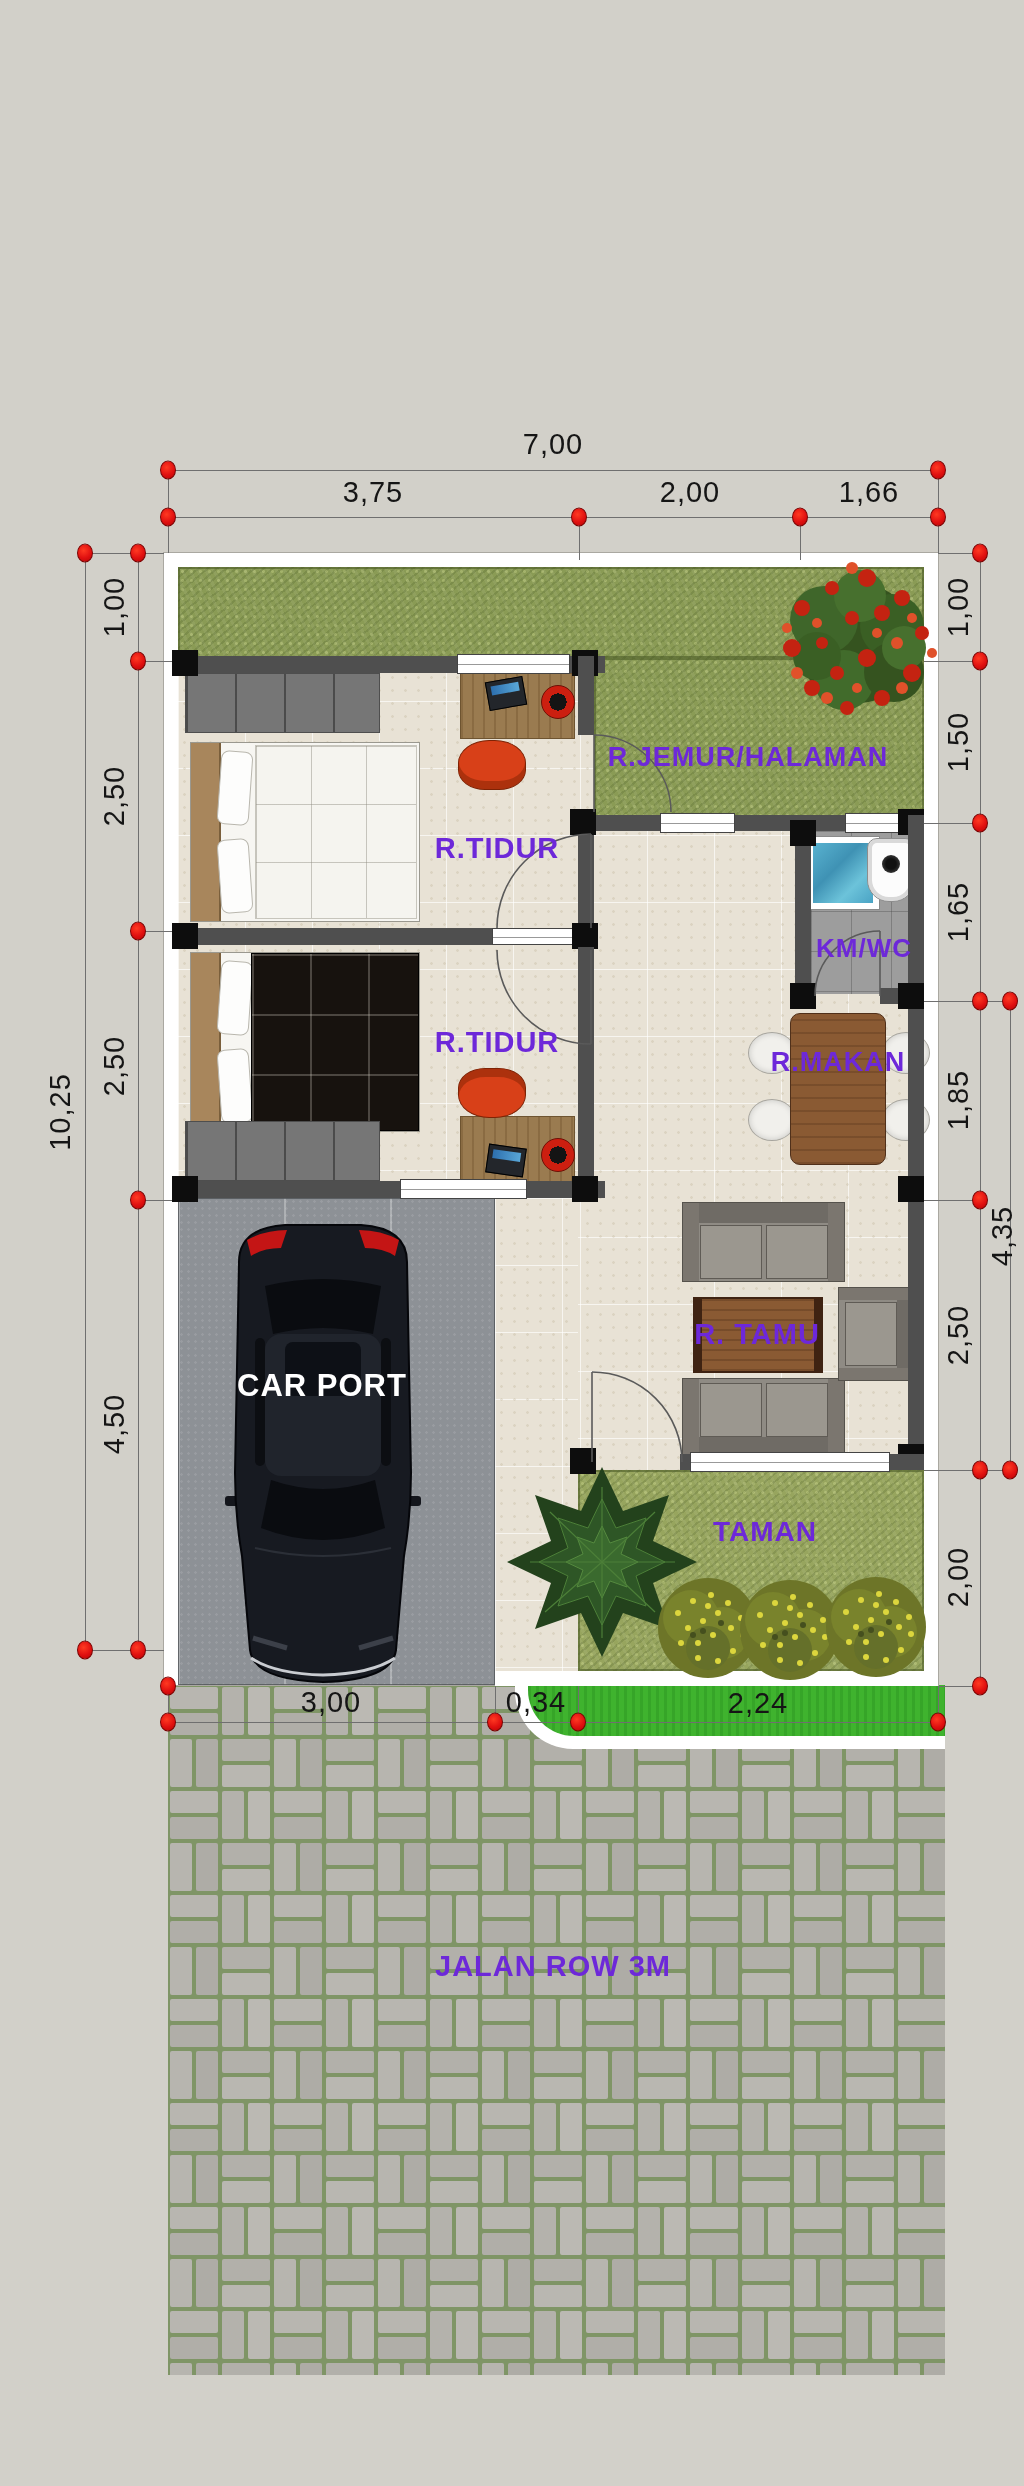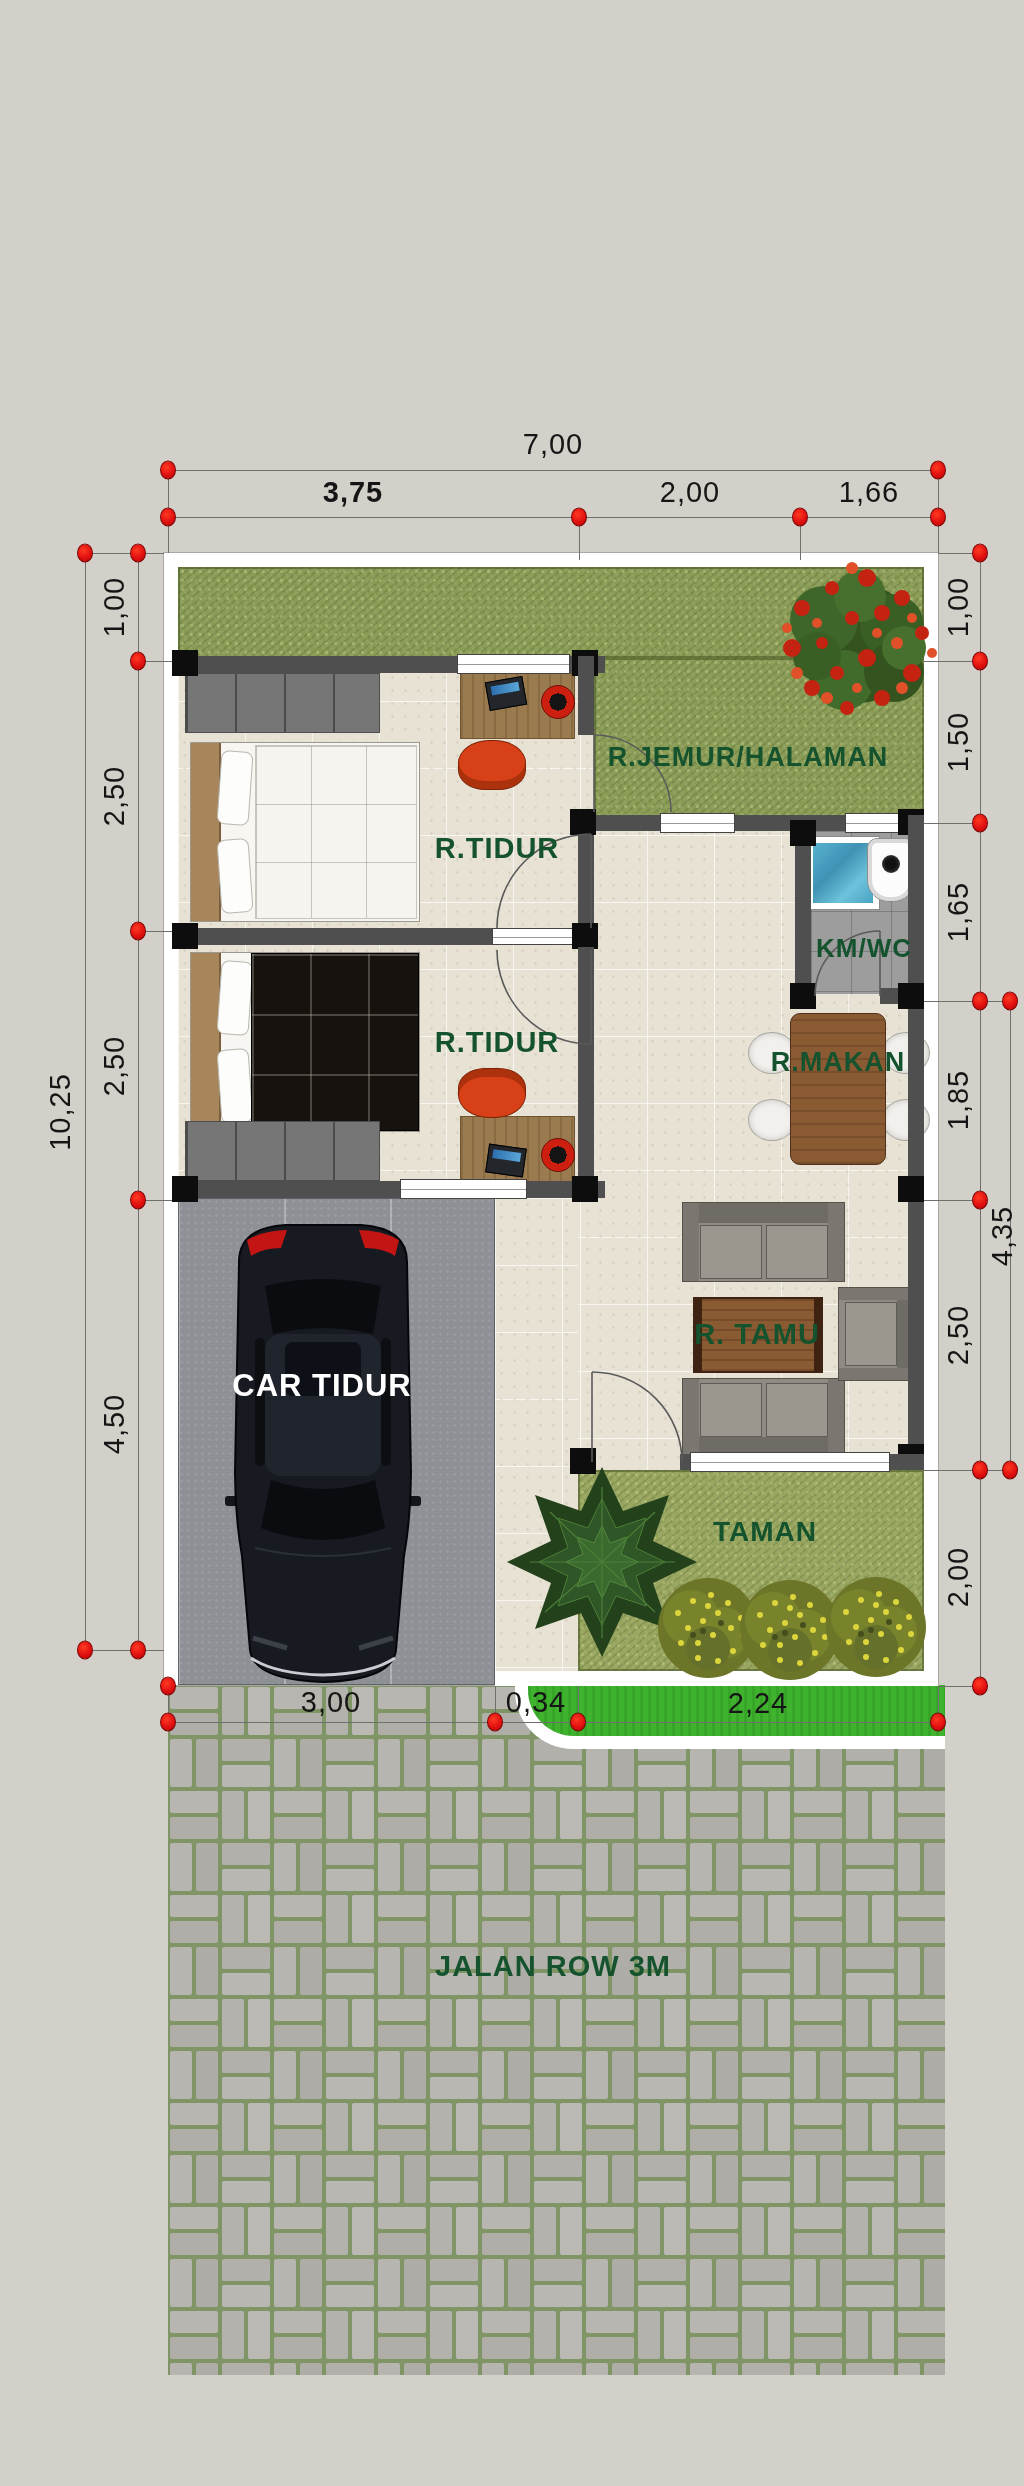--- a/index.html
+++ b/index.html
@@ -8,21 +8,21 @@
   .abs{position:absolute;}
   
   .dl{position:absolute;background:#6f6f6f;}
   .marker{position:absolute;width:14px;height:17px;border-radius:50%;
           background:radial-gradient(circle at 40% 35%, #ff3a22 0%, #e01010 55%, #b50606 100%);
           border:1px solid #7c0202;transform:translate(-50%,-50%);}
   .dim-text{position:absolute;color:#151515;font-size:29px;white-space:nowrap;
             transform:translate(-50%,-50%);letter-spacing:1px;}
   .dim-text.v{transform:translate(-50%,-50%) rotate(-90deg);}
   
-  .room-label{position:absolute;color:#14532d;font-weight:bold;font-size:29px;white-space:nowrap;
+  .room-label{position:absolute;color:#6d28d9;font-weight:bold;font-size:29px;white-space:nowrap;
               transform:translate(-50%,-50%);letter-spacing:1px;}
   
   .tile{background-color:#e8e2d5;
         background-image:
           radial-gradient(rgba(165,150,115,.20) 1px, transparent 1.6px),
           linear-gradient(rgba(255,255,255,.65) 1px, transparent 1px),
           linear-gradient(90deg, rgba(255,255,255,.65) 1px, transparent 1px);
         background-size:13px 13px, 67px 67px, 67px 67px;}
   .grass{background-color:#8a9b55;
          background-image:
@@ -431,21 +431,21 @@
         <circle cx="40" cy="62" r="3"></circle>
       </g>
   </svg>
 
   <div class="room-label" style="left:748px;top:757px;font-size:27px;">R.JEMUR/HALAMAN</div>
   <div class="room-label" style="left:497px;top:848px;">R.TIDUR</div>
   <div class="room-label" style="left:497px;top:1042px;">R.TIDUR</div>
   <div class="room-label" style="left:864px;top:948px;font-size:26px;">KM/WC</div>
   <div class="room-label" style="left:838px;top:1062px;font-size:27px;">R.MAKAN</div>
   <div class="room-label" style="left:757px;top:1334px;">R. TAMU</div>
-  <div class="room-label" style="left:322px;top:1386px;color:#ffffff;font-size:31px;">CAR TIDUR</div>
+  <div class="room-label" style="left:322px;top:1386px;color:#ffffff;font-size:31px;">CAR PORT</div>
   <div class="room-label" style="left:765px;top:1532px;font-size:28px;">TAMAN</div>
   <div class="room-label" style="left:553px;top:1966px;">JALAN ROW 3M</div>
 
   <div class="dl" style="left:168px;top:470px;width:770px;height:1px;"></div>
   <div class="dl" style="left:168px;top:517px;width:770px;height:1px;"></div>
   <div class="dl" style="left:168px;top:470px;width:1px;height:83px;"></div>
   <div class="dl" style="left:938px;top:470px;width:1px;height:83px;"></div>
   <div class="dl" style="left:579px;top:517px;width:1px;height:43px;"></div>
   <div class="dl" style="left:800px;top:517px;width:1px;height:43px;"></div>
 
@@ -495,21 +495,21 @@
   <div class="marker" style="left:980px;top:1686px;"></div>
   <div class="marker" style="left:1010px;top:1001px;"></div>
   <div class="marker" style="left:1010px;top:1470px;"></div>
   <div class="marker" style="left:168px;top:1686px;"></div>
   <div class="marker" style="left:168px;top:1722px;"></div>
   <div class="marker" style="left:495px;top:1722px;"></div>
   <div class="marker" style="left:578px;top:1722px;"></div>
   <div class="marker" style="left:938px;top:1722px;"></div>
 
   <div class="dim-text" style="left:553px;top:444px;">7,00</div>
-  <div class="dim-text" style="left:353px;top:492px;font-weight:bold;">3,75</div>
+  <div class="dim-text" style="left:373px;top:492px;">3,75</div>
   <div class="dim-text" style="left:690px;top:492px;">2,00</div>
   <div class="dim-text" style="left:869px;top:492px;">1,66</div>
 
   <div class="dim-text v" style="left:60px;top:1112px;">10,25</div>
   <div class="dim-text v" style="left:114px;top:607px;">1,00</div>
   <div class="dim-text v" style="left:114px;top:796px;">2,50</div>
   <div class="dim-text v" style="left:114px;top:1066px;">2,50</div>
   <div class="dim-text v" style="left:114px;top:1424px;">4,50</div>
 
   <div class="dim-text v" style="left:958px;top:607px;">1,00</div>

